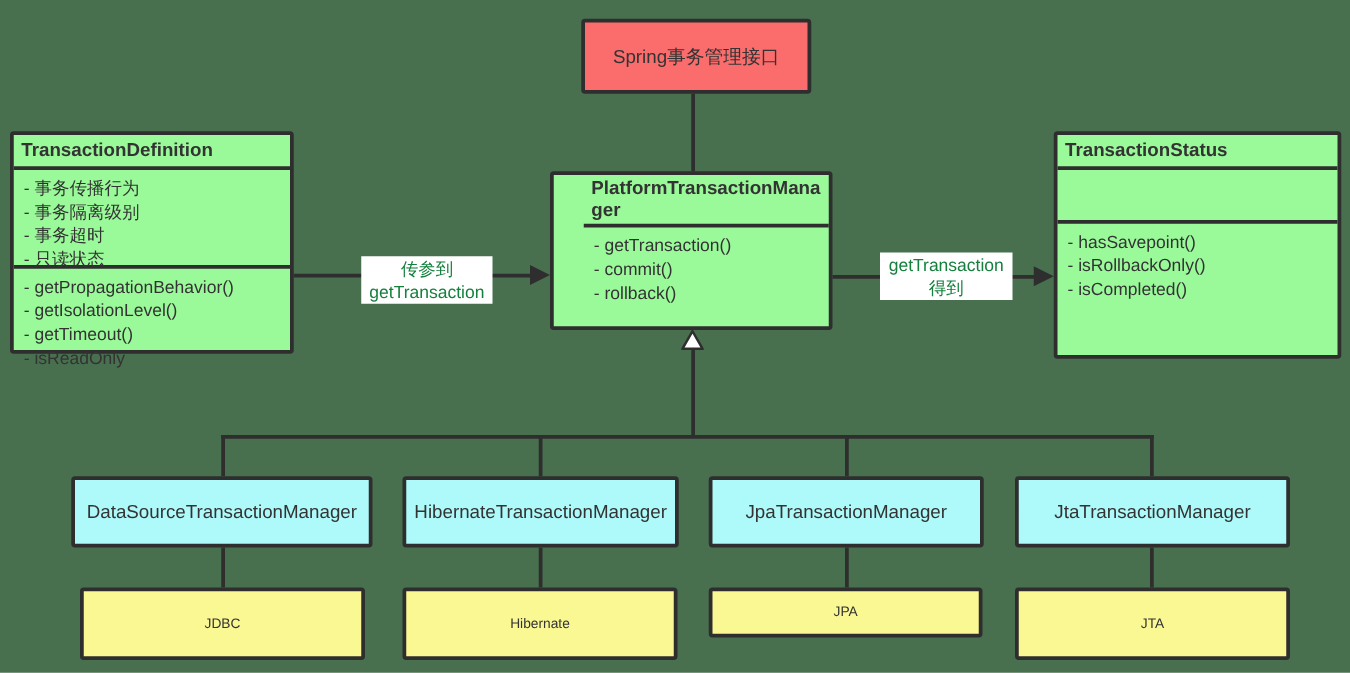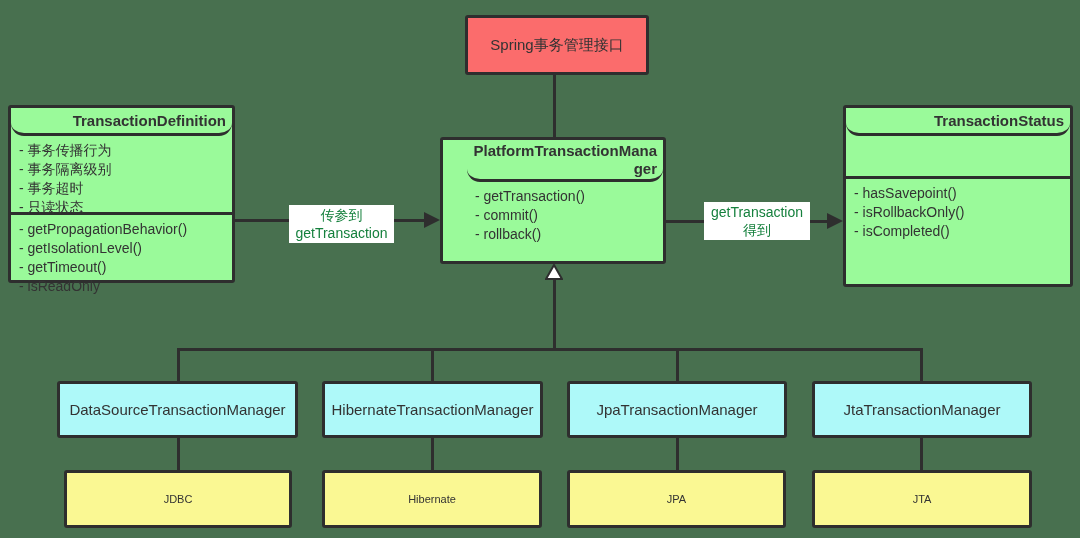--- a/index.html
+++ b/index.html
@@ -10,22 +10,22 @@
     color:var(--text,#333333);
     overflow:hidden;
   }
   .node {
     position:absolute; box-sizing:border-box;
     border:3px solid var(--line,#2E2E2E); border-radius:3px;
   }
   .red-node { background:var(--red,#FB6C6C); display:flex; align-items:center; justify-content:center; font-size:15px; }
   .uml { background:var(--green,#9AFA9A); display:flex; flex-direction:column; }
   .uml-title {
-    font-weight:bold; text-align:right; font-size:15px; line-height:18px;
-    padding:4px 6px 3px 6px; border-bottom:3px solid var(--line,#2E2E2E);border-radius:13px;
+    font-weight:bold; text-align:left; font-size:15px; line-height:18px;
+    padding:4px 6px 3px 6px; border-bottom:3px solid var(--line,#2E2E2E);
   }
   .break-title { word-break:break-all; padding-top:2px; padding-bottom:1px; }
   .uml-rows { padding:5px 8px 2px 8px; font-size:14px; line-height:19px; box-sizing:border-box; }
   .uml-attrs { border-bottom:3px solid var(--line,#2E2E2E); }
   .uml-attrs-def { height:79px; }
   .uml-attrs-empty { height:43px; }
   .uml-methods { flex:1; }
   .cyan-node { background:var(--cyan,#AEF9F9); display:flex; align-items:center; justify-content:center; font-size:15px; }
   .yellow-node { background:var(--yellow,#FAF893); display:flex; align-items:center; justify-content:center; font-size:11px; }
   .h-line { position:absolute; height:3px; background:var(--line,#2E2E2E); }
@@ -129,20 +129,20 @@
   <div class="v-line" style="left:431px; top:438px; height:32px;"></div>
   <div class="v-line" style="left:676px; top:438px; height:32px;"></div>
   <div class="v-line" style="left:920px; top:438px; height:32px;"></div>
 
   <div class="node yellow-node" style="left:64px; top:470px; width:228px; height:58px;">
     <span>JDBC</span>
   </div>
   <div class="node yellow-node" style="left:322px; top:470px; width:220px; height:58px;">
     <span>Hibernate</span>
   </div>
-  <div class="node yellow-node" style="left:567px; top:470px; width:219px; height:58px;">
+  <div class="node yellow-node" style="left:567px; top:470px; width:219px; height:40px;">
     <span>JPA</span>
   </div>
   <div class="node yellow-node" style="left:812px; top:470px; width:220px; height:58px;">
     <span>JTA</span>
   </div>
 
 </div>
 
 </body></html>

